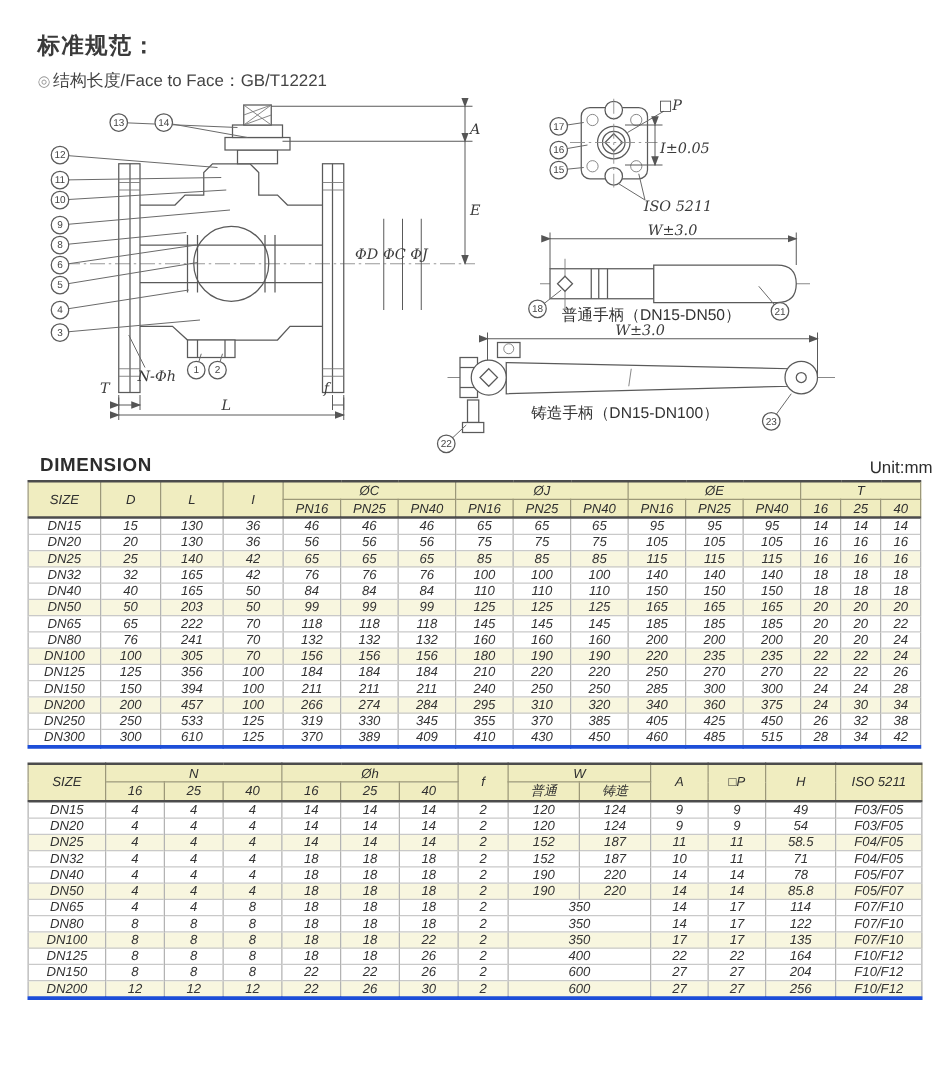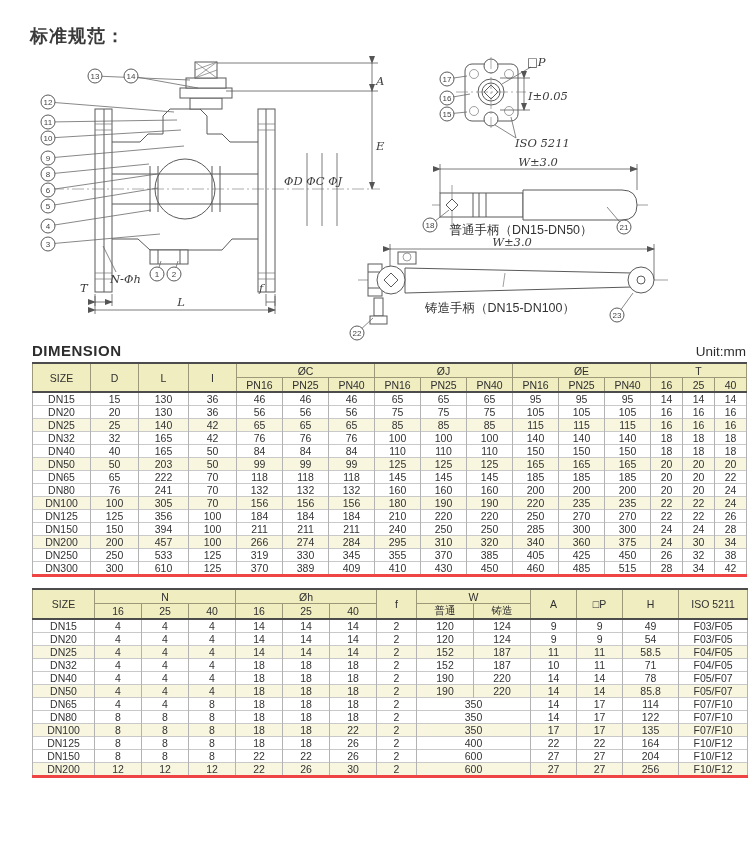--- a/index.html
+++ b/index.html
@@ -15,36 +15,37 @@
   .cl{stroke:#8a8a8a;stroke-width:.7;fill:none;stroke-dasharray:12 3 2 3;}
   .dim{stroke:#5a5a5a;stroke-width:.8;fill:none;}
   .lead{stroke:#6a6a6a;stroke-width:.8;fill:none;}
   .co{fill:#fff;stroke:#5a5a5a;stroke-width:1;}
   .con{font:8px "Liberation Sans",sans-serif;fill:#444;text-anchor:middle;}
   .it{font:italic 11.5px "DejaVu Serif",serif;fill:#3c3c3c;}
   .cn{font:12.5px "Liberation Sans","DejaVu Sans",sans-serif;fill:#323232;}
   .dim-bar{display:flex;justify-content:space-between;align-items:flex-end;margin:0 4px 3px 32px;}
   .dim-title{font-size:15px;font-weight:bold;color:#2d2d2d;letter-spacing:.5px;}
   .unit{font-size:13.5px;color:#2d2d2d;}
-  table.spec{border-collapse:collapse;margin-left:32px;width:714px;table-layout:fixed;
-    border-top:2px solid #4c4c4c;border-bottom:3px solid #ef4444;}
+  table.spec{border-collapse:collapse;margin-left:22px;width:714px;table-layout:fixed;
+    border-top:2px solid #4c4c4c;border-bottom:3px solid #1d4ed8;font-style:italic;}
   table.spec th{background:#f0edc0;font-weight:normal;font-size:10.5px;color:#2f2f2f;
     border:1px solid #9c9878;padding:0;height:13px;text-align:center;}
   table.spec thead{border-bottom:2px solid #4c4c4c;}
   table.spec td{font-size:10.5px;color:#333;text-align:center;padding:0;height:12px;
     border-left:1px solid #b3b3b3;border-right:1px solid #b3b3b3;border-top:1px solid #c9c9c9;}
   table.spec tr.hl td{background:#f8f6df;}
   .tbl-gap{height:11px;}
 </style>
 </head>
 <body>
 
 <div class="top-text">
   <div class="page-title">标准规范：</div>
   <div id="spec-list">
+      <div class="spec-line"><span class="bullet">◎</span><span>结构长度/Face to Face：GB/T12221</span></div>
     </div>
 </div>
 
 <svg id="drawing" width="750" height="288" viewBox="0 0 750 288">
   <defs>
     <marker id="ar" markerWidth="9" markerHeight="8" refX="7" refY="3" orient="auto" markerUnits="userSpaceOnUse">
       <path d="M0,0 L8,3 L0,6 Z" fill="#555"></path>
     </marker>
   </defs>
 

